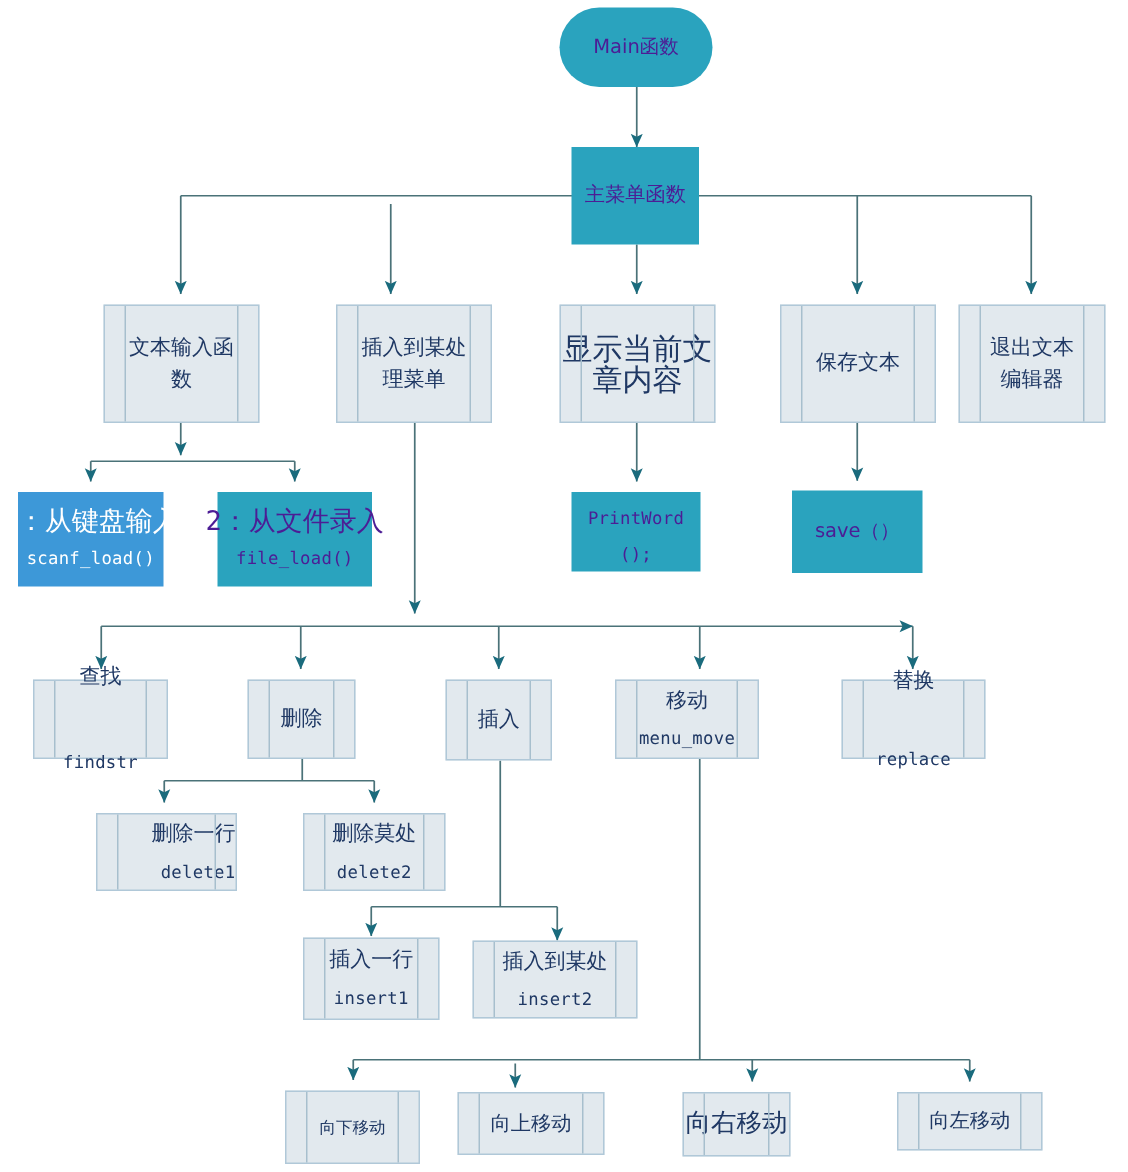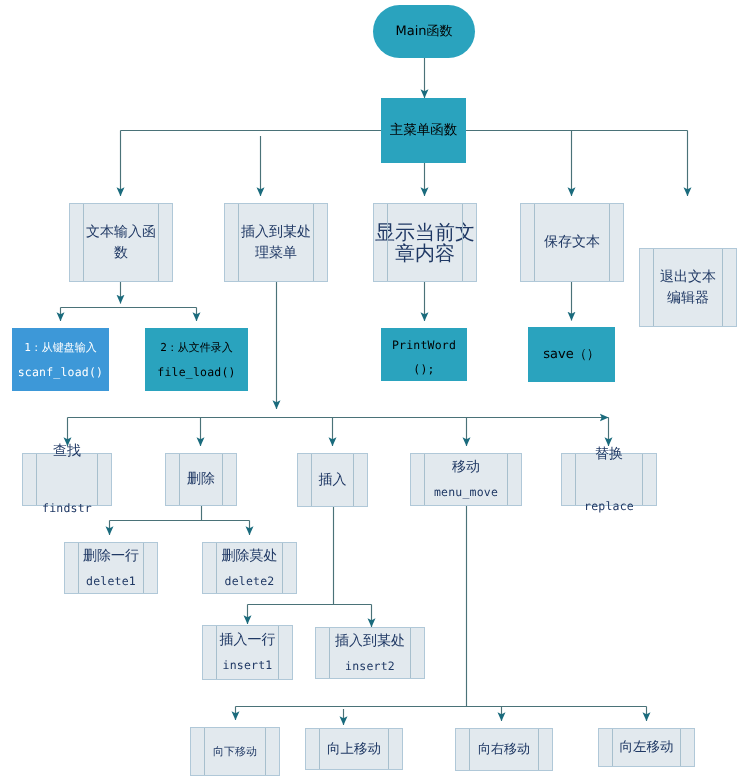--- a/index.html
+++ b/index.html
@@ -9,32 +9,32 @@
   #canvas{position:relative;width:752px;height:781px;background:#ffffff;
           -webkit-font-smoothing:antialiased;text-rendering:geometricPrecision;}
   svg.conn{position:absolute;left:0;top:0;width:752px;height:781px;pointer-events:none;}
 
   .node{position:absolute;box-sizing:border-box;display:flex;flex-direction:column;
         align-items:center;justify-content:center;text-align:center;}
   .node .ln{display:block;line-height:21px;white-space:nowrap;}
   .node .ln.mono{line-height:20px;margin-top:4px;}
 
   
-  .teal{background:#2aa3be;color:#000000;}
+  .teal{background:#2aa3be;color:#4c1d95;}
   .blue{background:#3d98d8;color:#ffffff;}
   .pill{border-radius:999px;}
 
   
   .proc{background:#e2e9ee;border:1px solid #b0c8d8;color:#1f3864;}
   .proc .bar{position:absolute;top:0;bottom:0;width:0;border-left:1px solid #a7bfcd;}
   .proc .bar.l{left:13px;}
   .proc .bar.r{right:13px;}
 
   .cn{font-family:"DejaVu Sans",sans-serif;}
-  .cjkmix{font-family:"DejaVu Sans Mono","Liberation Mono",monospace;font-size:11px;line-height:20px;}
+  .cjkmix{font-family:"DejaVu Sans Mono","Liberation Mono",monospace;font-size:18px;line-height:20px;}
   .mono13{font-size:13px;letter-spacing:0;}
   .mono{font-family:"DejaVu Sans Mono","Liberation Mono",monospace;font-size:11.5px;letter-spacing:0.2px;}
 </style>
 </head>
 <body>
 
 <div id="canvas">
   <svg class="conn" viewBox="0 0 752 781">
     <defs>
       <marker id="ad" markerWidth="9.4" markerHeight="8.4" refX="9.0" refY="4.2" orient="auto" markerUnits="userSpaceOnUse">
@@ -119,21 +119,21 @@
     <span class="ln">显示当前文</span>
     <span class="ln">章内容</span>
   </div>
 
   <div class="node proc cn" style="left:520px;top:203px;width:104px;height:79px;font-size:14px;padding:0 18px;">
     <span class="bar l"></span>
     <span class="bar r"></span>
     <span class="ln">保存文本</span>
   </div>
 
-  <div class="node proc cn" style="left:639px;top:203px;width:98px;height:79px;font-size:14px;padding:0 16px;margin-top:45px;">
+  <div class="node proc cn" style="left:639px;top:203px;width:98px;height:79px;font-size:14px;padding:0 16px;">
     <span class="bar l"></span>
     <span class="bar r"></span>
     <span class="ln">退出文本</span>
     <span class="ln">编辑器</span>
   </div>
 
   <div class="node blue" style="left:12px;top:328px;width:97px;height:63px;">
     <span class="ln cjkmix">1：从键盘输入</span>
     <span class="ln mono">scanf_load()</span>
   </div>
@@ -164,35 +164,35 @@
     <span class="bar r"></span>
     <span class="ln">删除</span>
   </div>
 
   <div class="node proc cn" style="left:297px;top:453px;width:71px;height:54px;font-size:14px;">
     <span class="bar l"></span>
     <span class="bar r"></span>
     <span class="ln">插入</span>
   </div>
 
-  <div class="node proc" style="left:410px;top:453px;width:112px;height:53px;font-size:14px;">
+  <div class="node proc" style="left:410px;top:453px;width:96px;height:53px;font-size:14px;">
     <span class="bar l"></span>
     <span class="bar r"></span>
     <span class="ln cn">移动</span>
     <span class="ln mono">menu_move</span>
   </div>
 
   <div class="node proc" style="left:561px;top:453px;width:96px;height:53px;font-size:14px;gap:27px;">
     <span class="bar l"></span>
     <span class="bar r"></span>
     <span class="ln cn">替换</span>
     <span class="ln mono">replace</span>
   </div>
 
-  <div class="node proc" style="left:64px;top:542px;width:94px;height:52px;font-size:14px;">
+  <div class="node proc" style="left:64px;top:542px;width:94px;height:52px;font-size:14px;align-items:flex-end;">
     <span class="bar l"></span>
     <span class="bar r"></span>
     <span class="ln cn">删除一行</span>
     <span class="ln mono">delete1</span>
   </div>
 
   <div class="node proc" style="left:202px;top:542px;width:95px;height:52px;font-size:14px;text-align:right;">
     <span class="bar l"></span>
     <span class="bar r"></span>
     <span class="ln cn">删除莫处</span>
@@ -218,21 +218,21 @@
     <span class="bar r"></span>
     <span class="ln">向下移动</span>
   </div>
 
   <div class="node proc cn" style="left:305px;top:728px;width:98px;height:42px;font-size:13.5px;">
     <span class="bar l"></span>
     <span class="bar r"></span>
     <span class="ln">向上移动</span>
   </div>
 
-  <div class="node proc cn" style="left:455px;top:728px;width:98px;height:43px;font-size:13px;">
+  <div class="node proc cn" style="left:455px;top:728px;width:72px;height:43px;font-size:17px;">
     <span class="bar l"></span>
     <span class="bar r"></span>
     <span class="ln">向右移动</span>
   </div>
 
   <div class="node proc cn" style="left:598px;top:728px;width:97px;height:39px;font-size:13.5px;">
     <span class="bar l"></span>
     <span class="bar r"></span>
     <span class="ln">向左移动</span>
   </div>

